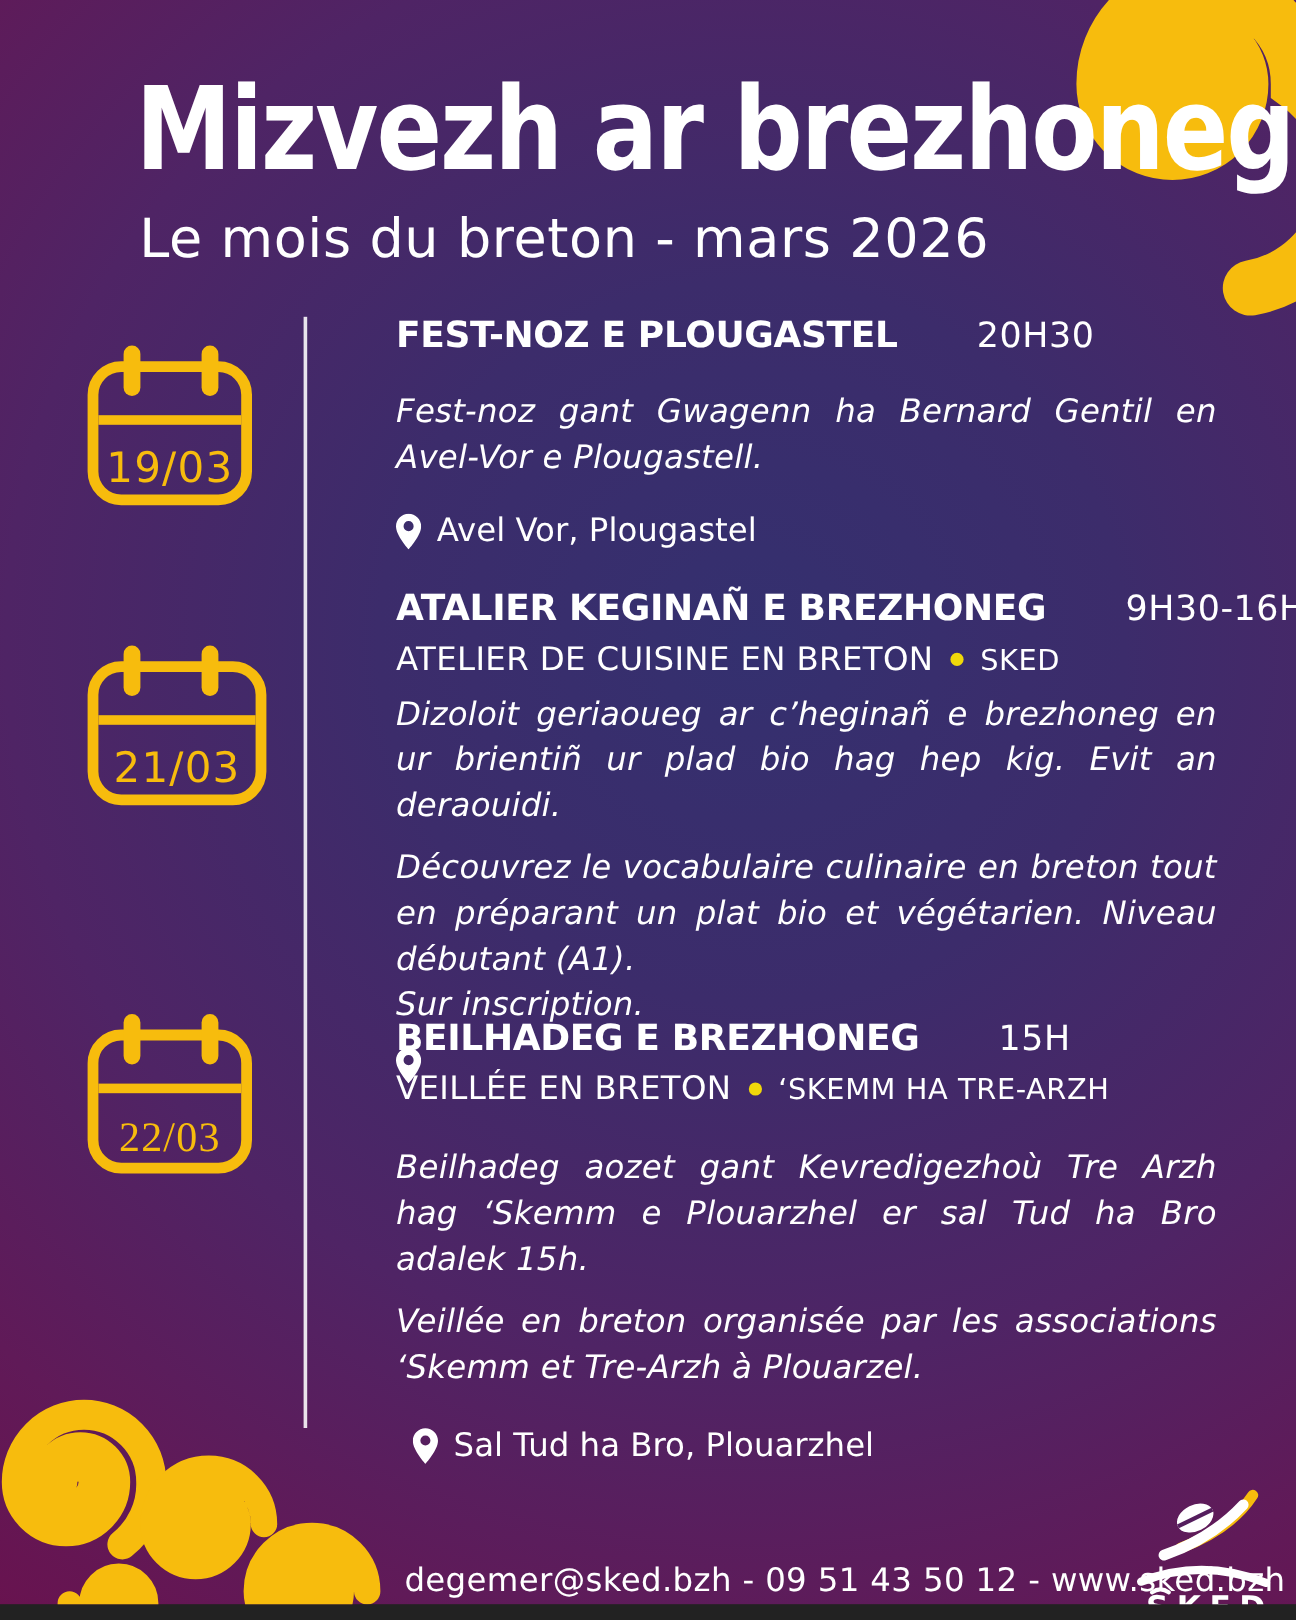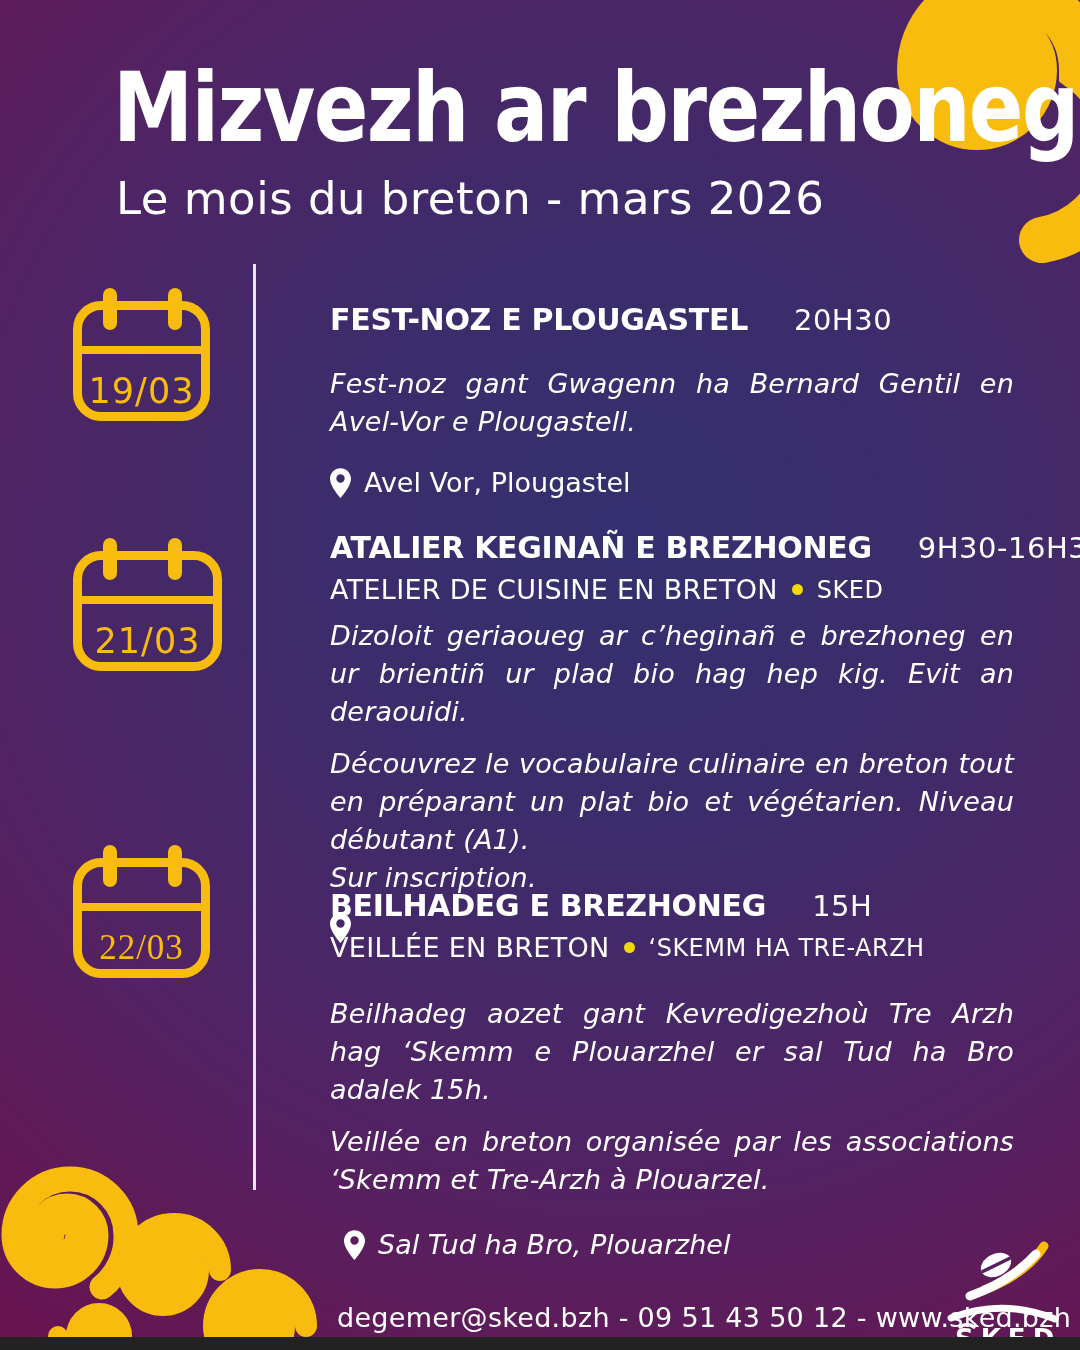--- a/index.html
+++ b/index.html
@@ -53,39 +53,39 @@
   .cal-date{
     position:absolute;left:0;right:0;top:72px;bottom:0;
     display:flex;align-items:center;justify-content:center;
     color:var(--yellow);font-size:35px;font-weight:400;letter-spacing:1px;
   }
   #cal1{top:288px;} #cal2{top:538px;padding-left:12px;} #cal3{top:845px;font-family:Liberation Serif, serif;}
 
   
   .event{position:absolute;left:330px;width:684px;}
   #event1{top:262px;} #event2{top:490px;} #event3{top:848px;}
-  .event-head{display:flex;align-items:flex-end;gap:46px;white-space:nowrap;margin-top:40px;}
+  .event-head{display:flex;align-items:flex-start;gap:66px;white-space:nowrap;}
   .event-title{font-size:30px;font-weight:800;letter-spacing:-.3px;}
   .event-time{font-size:29px;font-weight:400;letter-spacing:.5px;}
   .event-sub{display:flex;align-items:center;gap:14px;margin-top:9px;white-space:nowrap;}
   .sub-label{font-size:27px;font-weight:400;letter-spacing:.3px;}
   .sub-dot{width:11px;height:11px;border-radius:50%;background:var(--dot);flex:0 0 auto;}
   .sub-org{font-size:24px;font-weight:400;letter-spacing:.5px;}
   .event-body{margin-top:28px;}
   #event2 .event-body{margin-top:12px;}
   #event3 .event-body{margin-top:32px;}
   .event-body p{
     margin:0;font-style:italic;font-size:27px;line-height:38px;
     text-align:justify;letter-spacing:.2px;
   }
   .event-body p + p{margin-top:14px;}
   .event-body p.no-gap{margin-top:0;}
   .event-loc{display:flex;align-items:center;gap:13px;margin-top:26px;}
   #event2 .event-loc{margin-top:16px;}
-  #event3 .event-loc{margin-top:30px;margin-left:14px;font-style:italic;}
+  #event3 .event-loc{margin-top:30px;margin-left:14px;}
   .loc-text{font-size:27px;font-weight:400;}
   .pin{flex:0 0 auto;}
 
   
   .footer-contact{
     position:absolute;left:337px;top:1302px;
     font-size:27px;font-weight:400;letter-spacing:.3px;white-space:nowrap;
   }
   .logo{position:absolute;left:938px;top:1238px;}
 </style>

